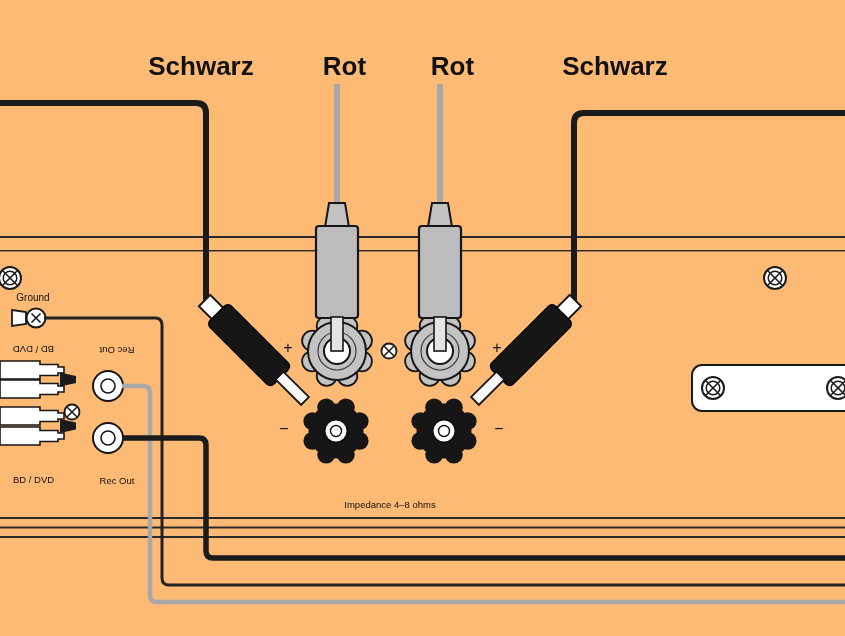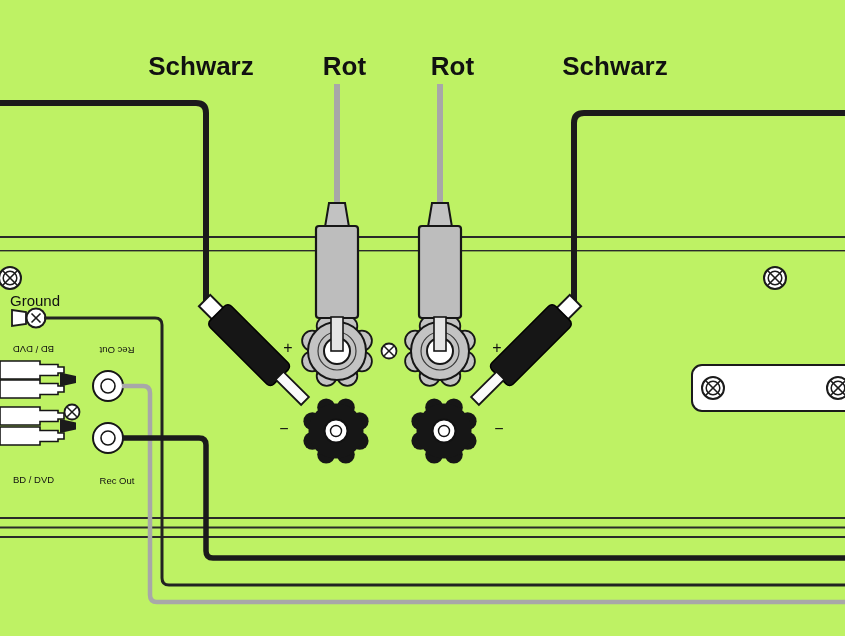--- a/index.html
+++ b/index.html
@@ -1,17 +1,17 @@
 <!DOCTYPE html>
 <html><head>
 <meta charset="utf-8">
 <style>
   html,body{margin:0;padding:0;background:#fff;}
   .diagram{
-    position:relative;width:845px;height:636px;background:#bef264;
+    position:relative;width:845px;height:636px;background:#fdba74;
     overflow:hidden;font-family:"Liberation Sans",sans-serif;color:#111;
   }
   .diagram svg{position:absolute;left:0;top:0;}
   .lbl{position:absolute;display:block;color:#111;white-space:nowrap;}
   .wire-label{font-size:26px;font-weight:600;text-align:center;}
   .tiny{font-size:9.5px;text-align:center;}
   .flip{transform:rotate(180deg);}
   .sign{font-size:16px;text-align:center;}
   .title-sm{font-size:11.5px;text-align:center;font-weight:400;}
   .sub-sm{font-size:9.5px;text-align:center;}
@@ -135,26 +135,27 @@
       <rect x="559" y="318" width="30" height="90" rx="5" fill="#161616" stroke="#000000" stroke-width="1.5"></rect>
       <rect x="568.5" y="406" width="11" height="36" fill="#fafafa" stroke="#161616" stroke-width="1.8"></rect>
     </g>
   </svg>
 
   <span class="lbl wire-label" style="left:146px;top:51px;width:110px;">Schwarz</span>
   <span class="lbl wire-label" style="left:317px;top:51px;width:55px;">Rot</span>
   <span class="lbl wire-label" style="left:425px;top:51px;width:55px;">Rot</span>
   <span class="lbl wire-label" style="left:560px;top:51px;width:110px;">Schwarz</span>
 
-  <span class="lbl tiny" style="left:10px;top:292px;width:46px;font-size:15px;text-align:right;">Ground</span>
+  <span class="lbl tiny" style="left:10px;top:292px;width:46px;font-size:10px;">Ground</span>
 
   <span class="lbl tiny flip" style="left:6px;top:344px;width:55px;">BD / DVD</span>
   <span class="lbl tiny flip" style="left:92px;top:345px;width:50px;">Rec Out</span>
   <span class="lbl tiny" style="left:6px;top:474px;width:55px;">BD / DVD</span>
   <span class="lbl tiny" style="left:92px;top:475px;width:50px;">Rec Out</span>
 
   <span class="lbl sign" style="left:279px;top:339px;width:18px;">+</span>
   <span class="lbl sign" style="left:488px;top:339px;width:18px;">+</span>
   <span class="lbl sign" style="left:275px;top:420px;width:18px;">−</span>
   <span class="lbl sign" style="left:490px;top:420px;width:18px;">−</span>
 
+  <span class="lbl sub-sm" style="left:290px;top:499px;width:200px;">Impedance 4–8 ohms</span>
 
 </div>
 
 </body></html>

